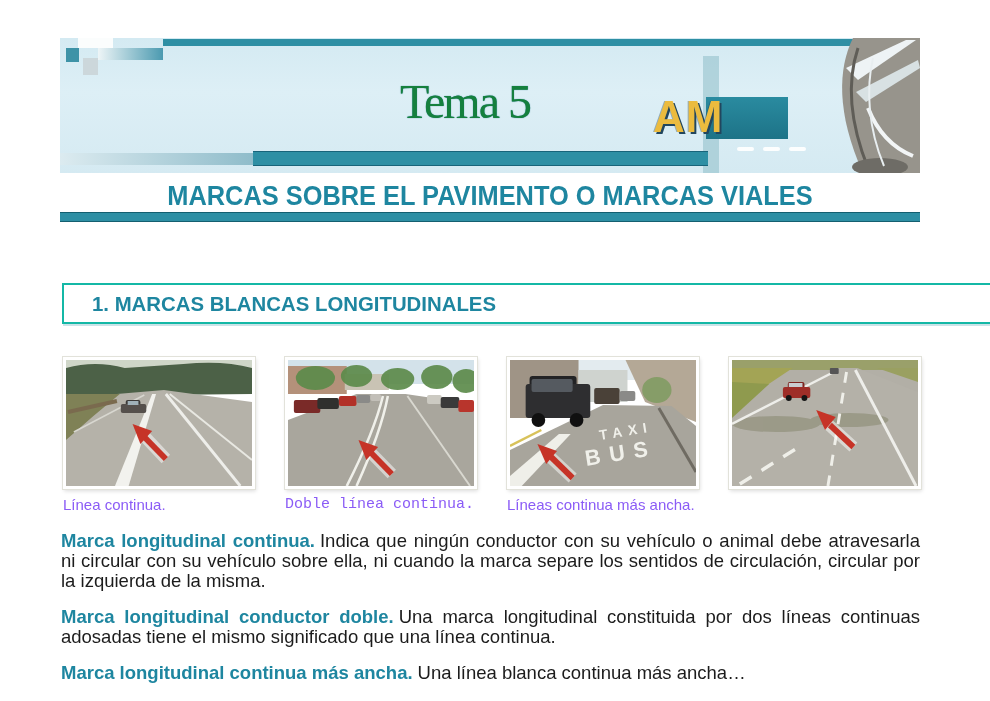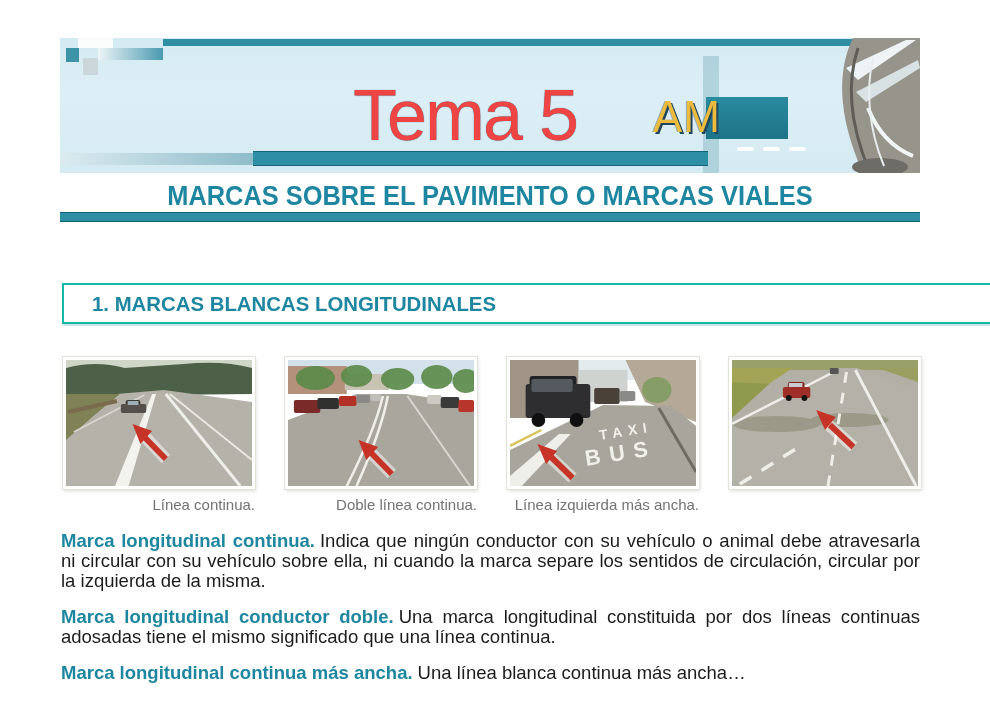--- a/index.html
+++ b/index.html
@@ -12,27 +12,27 @@
   
   .band{left:60px;top:38px;width:860px;height:135px;background:linear-gradient(#d4eaf2,#ddeff6 40%,#d5eaf2);}
   .band-topbar{left:163px;top:39px;width:757px;height:7px;background:#2e8fa4;}
   .sq-white{left:78px;top:38px;width:35px;height:10px;background:#fbfdfd;}
   .sq-teal{left:66px;top:48px;width:13px;height:14px;background:#3e93a7;}
   .sq-grad{left:98px;top:48px;width:65px;height:12px;background:linear-gradient(to right,#eef5f7,#4b9ab0);}
   .sq-gray{left:83px;top:58px;width:15px;height:17px;background:#ccd7db;}
 
   .tema{
     left:280px;top:74px;width:370px;text-align:center;
-    font-family:Liberation Sans, sans-serif;font-size:72px;font-weight:400;
-    color:#ef4444;letter-spacing:-2px;text-shadow:0 0 1px #1d7287;
+    font-family:Liberation Serif, serif;font-size:48px;font-weight:400;
+    color:#15803d;letter-spacing:-2px;text-shadow:0 0 1px #1d7287;
   }
   .vbar{left:703px;top:56px;width:16px;height:117px;background:rgba(148,193,204,.6);}
   .am-rect{left:706px;top:97px;width:82px;height:42px;background:linear-gradient(#2a8ba0,#1d7387);}
   .am-text{
-    left:653px;top:92px;font-size:44px;font-weight:400;color:#ebbb3e;
+    left:653px;top:92px;font-size:44px;font-weight:700;color:#ebbb3e;
     letter-spacing:1px;text-shadow:2px 2px 0 #22465e,-1px 0 0 rgba(34,70,94,.4);
   }
   .dash{top:147px;width:17px;height:4px;background:rgba(255,255,255,.92);border-radius:2px;}
   .band-grad-bar{left:60px;top:153px;width:193px;height:12px;background:linear-gradient(to right,#dcebf0,#8fbcca);}
   .band-teal-bar{left:253px;top:151px;width:455px;height:15px;background:#2e8fa4;box-shadow:inset 0 1px 0 #18647a,inset 0 -1px 0 #18647a;}
   .car-art{left:818px;top:38px;width:102px;height:135px;overflow:hidden;}
 
   
   .doc-title{
     left:60px;top:181px;width:860px;text-align:center;
@@ -49,21 +49,21 @@
   }
   .section-heading{font-size:21px;font-weight:bold;color:#1e86a0;transform:scaleX(.97);transform-origin:left;}
 
   
   .figure{position:absolute;top:357px;width:192px;}
   .photo{
     width:192px;height:132px;background:#fff;padding:3px;box-sizing:border-box;
     box-shadow:0 0 0 1px #e2e2da,1px 2px 4px rgba(0,0,0,.15);
   }
   .photo svg{display:block;width:186px;height:126px;}
-  .caption{margin-top:7px;text-align:right;font-size:15px;color:#737373;}
+  .caption{margin-top:7px;text-align:left;font-size:15px;color:#8b5cf6;}
 
   
   .text-block{left:61px;top:531px;width:859px;}
   .text-block p{margin:0 0 16px 0;font-size:18.5px;line-height:20px;text-align:justify;color:#1c1c1c;}
   .lead{color:#1e86a0;font-weight:bold;margin-right:5px;}
 </style>
 </head>
 <body>
 
 <div class="page">
@@ -127,21 +127,21 @@
         <g>
           <line x1="102" y1="99" x2="78" y2="74" stroke="#ffffff" stroke-width="12" opacity=".5"></line>
           <line x1="102" y1="99" x2="80" y2="77" stroke="#c63327" stroke-width="6"></line>
           <polygon points="68,64 88,71 76,84" fill="#c63327"></polygon>
         </g>
       </svg>
     </div>
     <div class="caption">Línea continua.</div>
   </div>
 
-  <div class="figure" style="left:285px;">
+  <div class="figure" style="left:285px;font-family:Liberation Mono, monospace;">
     <div class="photo">
       <svg viewBox="0 0 190 126" preserveAspectRatio="none">
         <rect x="0" y="0" width="190" height="24" fill="#d3e2ea"></rect>
         <rect x="0" y="6" width="60" height="28" fill="#b4917a"></rect>
         <rect x="58" y="14" width="45" height="16" fill="#c9c3b4"></rect>
         <g fill="#5d8b4b" opacity=".92">
           <ellipse cx="28" cy="18" rx="20" ry="12"></ellipse>
           <ellipse cx="70" cy="16" rx="16" ry="11"></ellipse>
           <ellipse cx="112" cy="19" rx="17" ry="11"></ellipse>
           <ellipse cx="152" cy="17" rx="16" ry="12"></ellipse>
@@ -200,21 +200,21 @@
           <text x="92" y="80" font-size="14" letter-spacing="6" transform="rotate(-9 92 80)">TAXI</text>
           <text x="78" y="106" font-size="22" letter-spacing="9" transform="rotate(-9 78 106)">BUS</text>
         </g>
         <g>
           <line x1="64" y1="118" x2="40" y2="96" stroke="#ffffff" stroke-width="12" opacity=".5"></line>
           <line x1="64" y1="118" x2="42" y2="97" stroke="#c63327" stroke-width="6"></line>
           <polygon points="28,84 48,91 37,104" fill="#c63327"></polygon>
         </g>
       </svg>
     </div>
-    <div class="caption">Línea izquierda más ancha.</div>
+    <div class="caption">Líneas continua más ancha.</div>
   </div>
 
   <div class="figure" style="left:729px;">
     <div class="photo">
       <svg viewBox="0 0 190 126" preserveAspectRatio="none">
         <rect x="0" y="0" width="190" height="126" fill="#b2afa6"></rect>
         <rect x="0" y="0" width="190" height="10" fill="#9aa06a"></rect>
         <polygon points="0,8 62,8 10,42 0,50" fill="#a3a455"></polygon>
         <polygon points="0,22 38,24 0,58" fill="#8f9a4e"></polygon>
         <polygon points="148,8 190,8 190,22" fill="#9aa061"></polygon>

